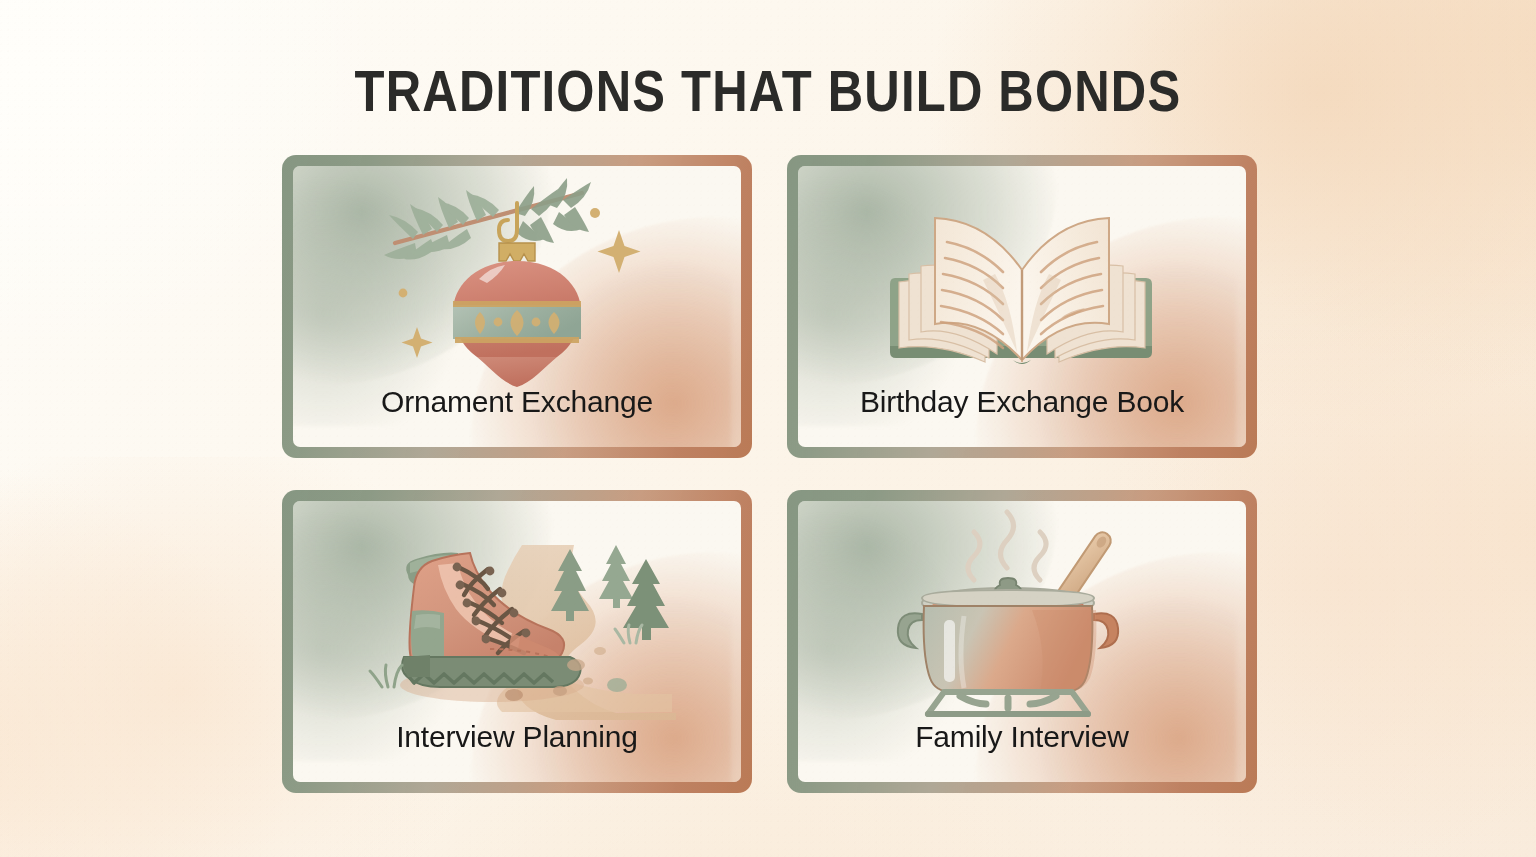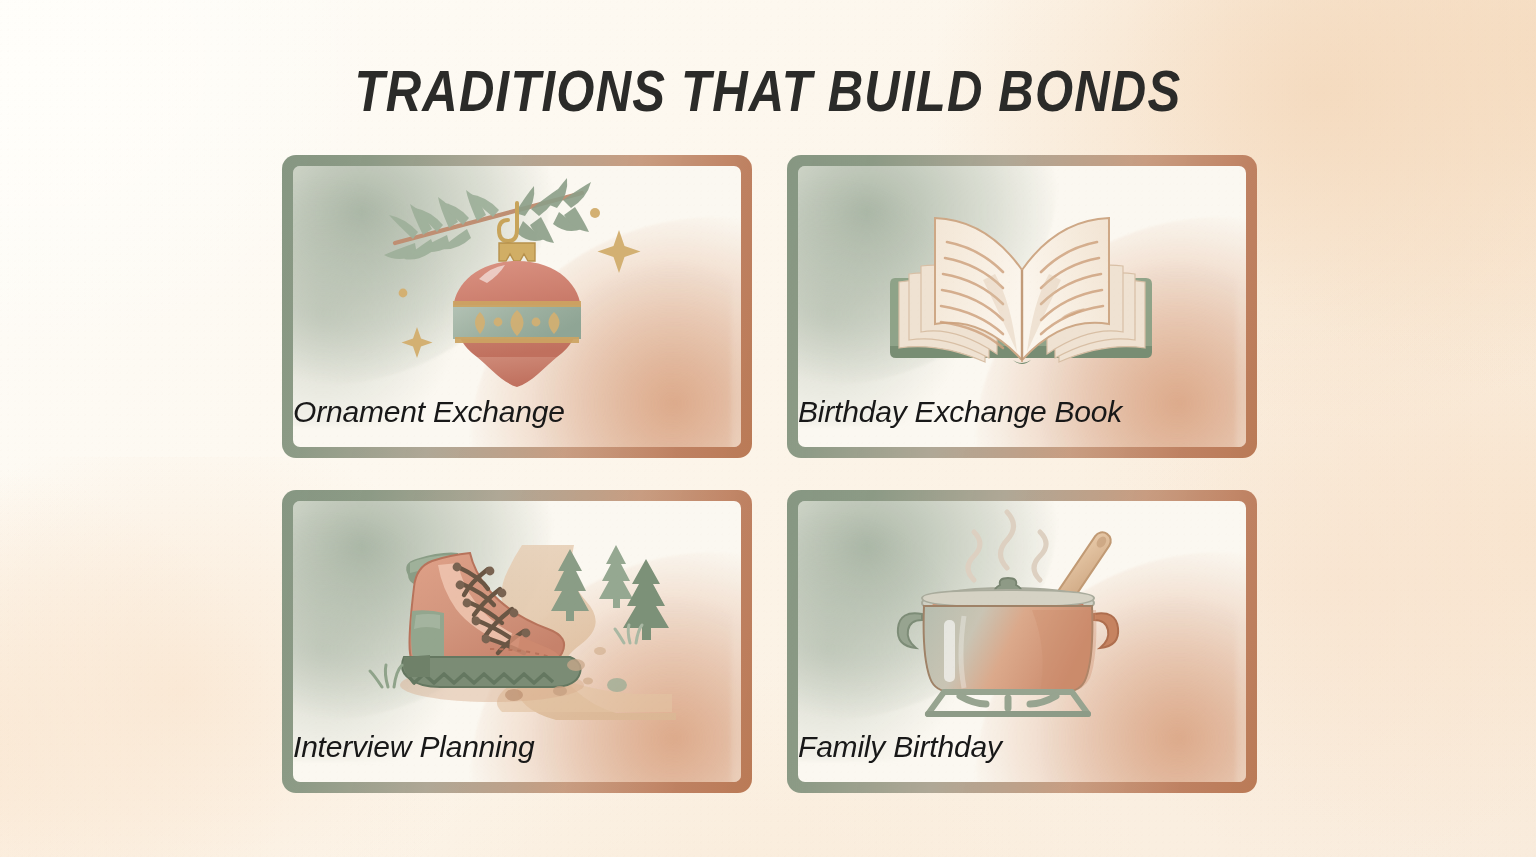--- a/index.html
+++ b/index.html
@@ -23,21 +23,20 @@
     width: 1536px;
     height: 857px;
     overflow: hidden;
     background:
       radial-gradient(ellipse 760px 560px at 104% 6%,  rgba(246,221,193,0.95) 0%, rgba(246,221,193,0.0) 62%),
       radial-gradient(ellipse 600px 520px at 100% 62%, rgba(248,228,205,0.85) 0%, rgba(248,228,205,0.0) 66%),
       radial-gradient(ellipse 520px 430px at -4% 88%,  rgba(250,231,210,0.9)  0%, rgba(250,231,210,0.0) 68%),
       radial-gradient(ellipse 640px 420px at 48% 112%, rgba(249,233,214,0.7)  0%, rgba(249,233,214,0.0) 70%),
       radial-gradient(ellipse 500px 400px at 2% 8%,    rgba(255,254,250,1)    0%, rgba(255,254,250,0.0) 70%),
       linear-gradient(132deg, #fefdf9 0%, #fdf8ef 34%, #fbf1e3 66%, #f9ecdd 100%);
-    font-style: italic;
   }
 
   
   #slide::after {
     content: "";
     position: absolute; inset: 0;
     pointer-events: none;
     opacity: .35;
     background-image:
       radial-gradient(circle at 20% 30%, rgba(180,150,120,.035) 0 1px, transparent 1px),
@@ -151,22 +150,22 @@
   .art {
     position: absolute;
     left: 0; right: 0; top: 6px;
     height: 220px;
     display: flex; align-items: center; justify-content: center;
     pointer-events: none;
   }
 
   .card-label {
     position: absolute;
-    left: 0; right: 0; bottom: 18px;
-    text-align: left;
+    left: 0; right: 0; bottom: 28px;
+    text-align: center;
     font-family: "Liberation Sans", sans-serif;
     font-weight: 400;
     font-size: 30px;
     letter-spacing: -0.2px;
     color: #181818;
   }
 
   svg { display: block; overflow: visible; }
 </style>
 </head>
@@ -502,18 +501,18 @@
             <path d="M62 182 l-16 22 h160 l-16 -22 z" fill="none" stroke="#97a48f" stroke-width="6" stroke-linejoin="round"></path>
             <g stroke="#97a48f" stroke-width="7" fill="none" stroke-linecap="round">
               <path d="M78 186 q14 8 26 8"></path>
               <path d="M174 186 q-14 8 -26 8"></path>
               <path d="M126 188 v10"></path>
             </g>
             <path d="M46 204 h160" stroke="#8d9b87" stroke-width="6" stroke-linecap="round"></path>
           </svg>
         </div>
 
-        <div class="card-label">Family Birthday</div>
+        <div class="card-label">Family Interview</div>
       </div>
     </div>
 
   </div>
 </div>
 
 </body></html>

